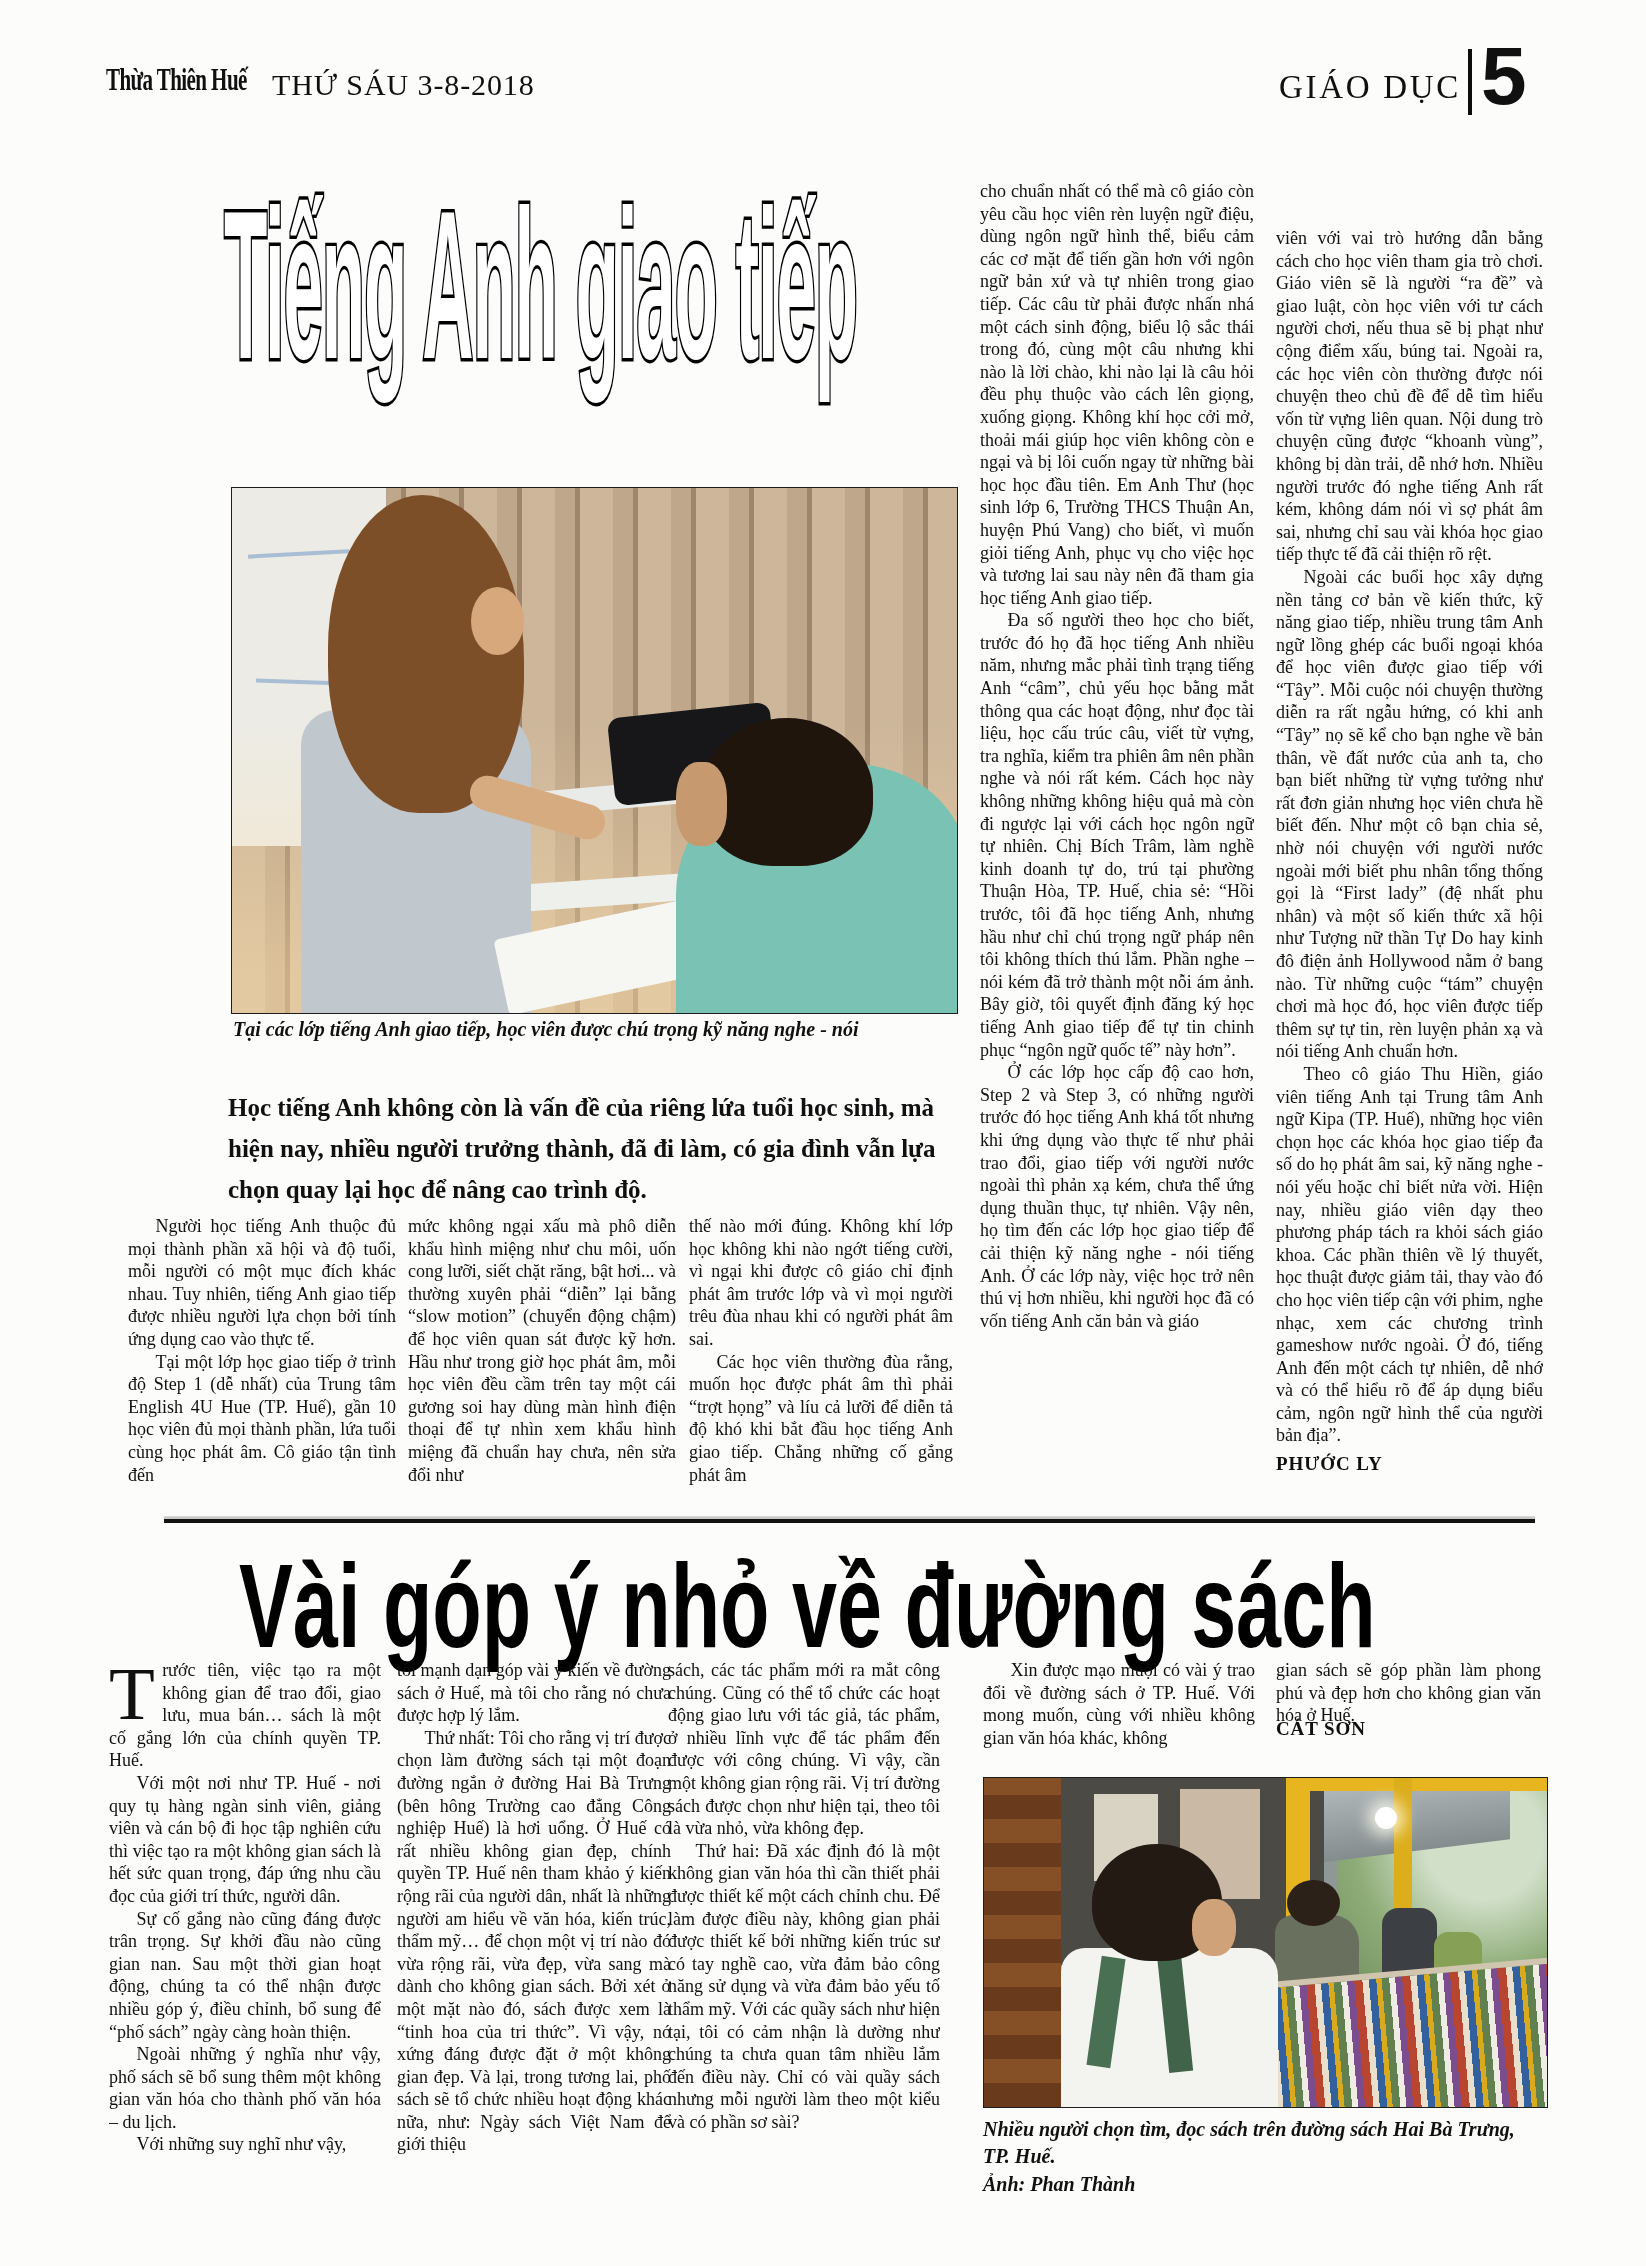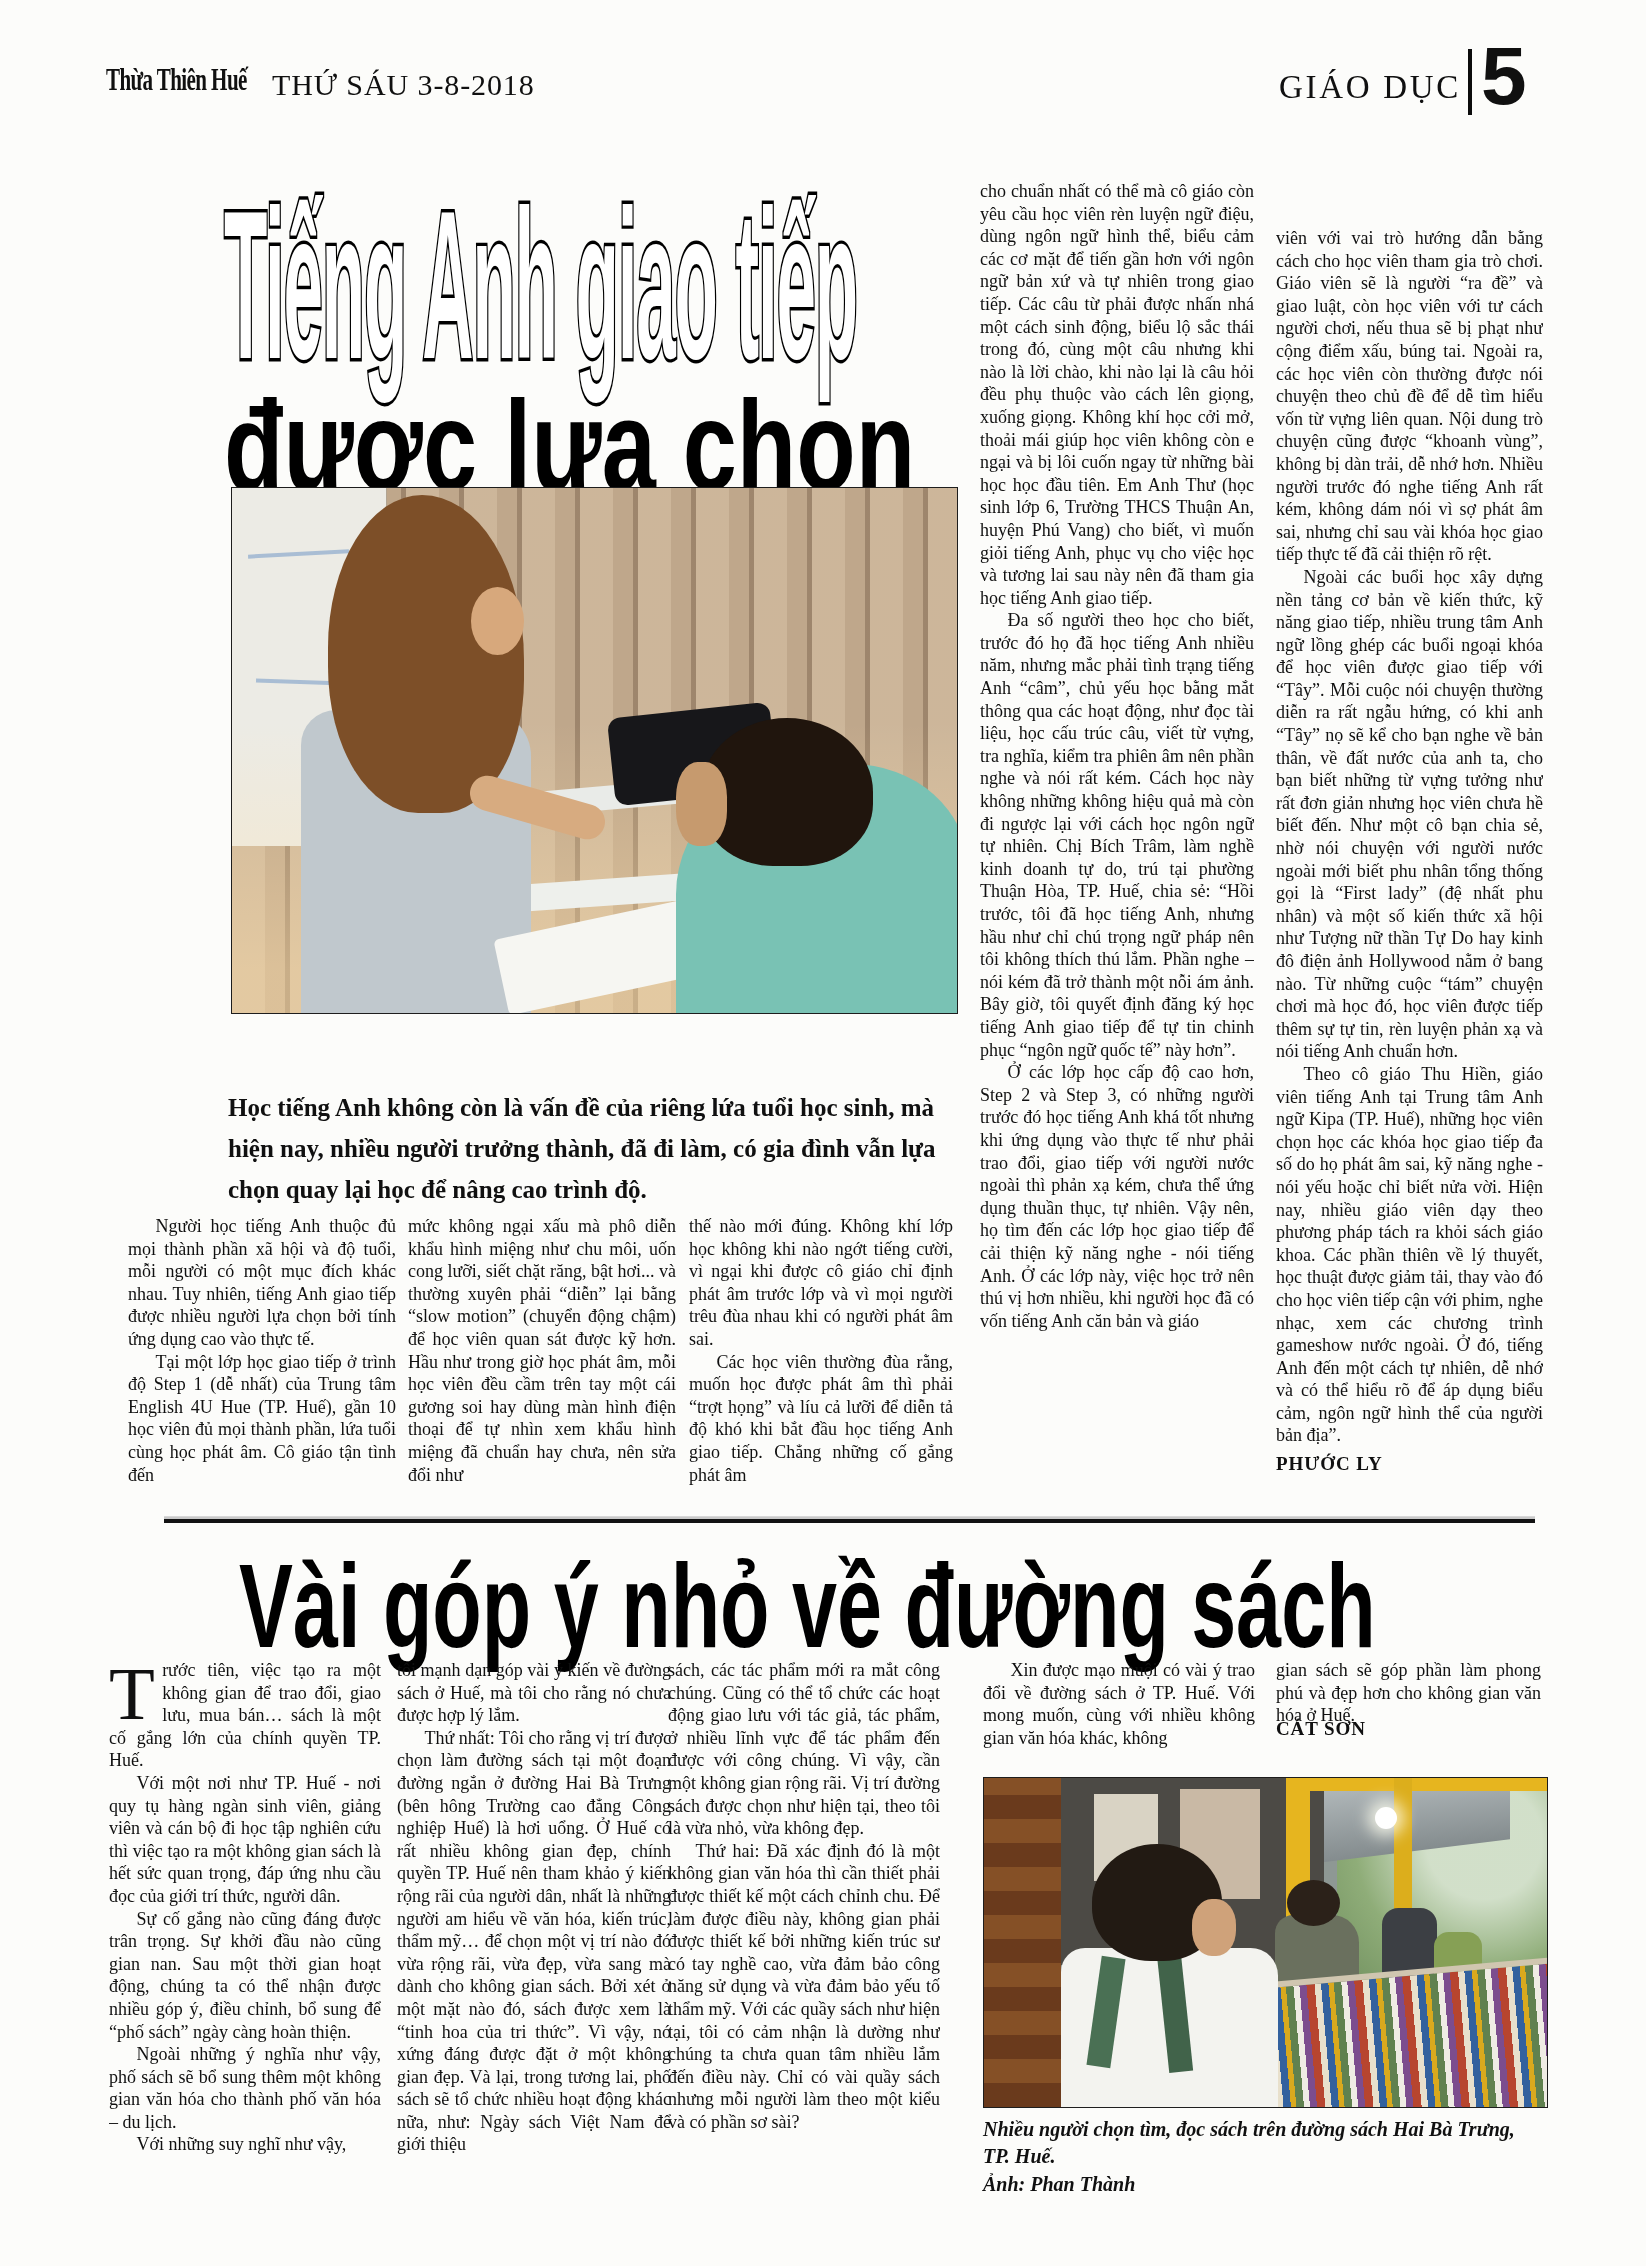--- a/index.html
+++ b/index.html
@@ -103,41 +103,41 @@
 
 <div id="page">
 
   <div class="abs" id="masthead"><span class="squeeze">Thừa Thiên Huế</span></div>
   <div class="abs" id="issue-date">THỨ SÁU 3-8-2018</div>
   <div class="abs" id="section-label">GIÁO DỤC</div>
   <div class="abs" id="header-bar"></div>
   <div class="abs" id="page-number">5</div>
 
   <div class="abs hl" id="a1-hl1"><span class="t">Tiếng Anh giao tiếp</span></div>
-  <div class="abs hl" id="a1-hl2"><span class="t">được lựa chọn</span></div>
 
   <div class="abs photo" id="photo1">
     <div class="ph p1-blinds"></div>
     <div class="ph p1-board"></div>
     <div class="ph p1-line1"></div>
     <div class="ph p1-line2"></div>
     <div class="ph p1-glow"></div>
     <div class="ph p1-desk"></div>
     <div class="ph p1-bag"></div>
     <div class="ph p1-desk2"></div>
     <div class="ph p1-chair"></div>
     <div class="ph p1-dress"></div>
     <div class="ph p1-hair"></div>
     <div class="ph p1-face"></div>
     <div class="ph p1-arm"></div>
     <div class="ph p1-paper"></div>
     <div class="ph p1-man-shirt"></div>
     <div class="ph p1-man-hair"></div>
     <div class="ph p1-man-face"></div>
   </div>
+  <div class="abs caption" id="caption1">Tại các lớp tiếng Anh giao tiếp, học viên được chú trọng kỹ năng nghe - nói</div>
 
   <div class="abs" id="lede">Học tiếng Anh không còn là vấn đề của riêng lứa tuổi học sinh, mà hiện nay, nhiều người trưởng thành, đã đi làm, có gia đình vẫn lựa chọn quay lại học để nâng cao trình độ.</div>
 
   <div class="abs col" id="a1c1">
       <p class="ind">Người học tiếng Anh thuộc đủ mọi thành phần xã hội và độ tuổi, mỗi người có một mục đích khác nhau. Tuy nhiên, tiếng Anh giao tiếp được nhiều người lựa chọn bởi tính ứng dụng cao vào thực tế.</p>
       <p class="ind">Tại một lớp học giao tiếp ở trình độ Step 1 (dễ nhất) của Trung tâm English 4U Hue (TP. Huế), gần 10 học viên đủ mọi thành phần, lứa tuổi cùng học phát âm. Cô giáo tận tình đến</p>
     </div>
   <div class="abs col" id="a1c2">
       <p class="cont">mức không ngại xấu mà phô diễn khẩu hình miệng như chu môi, uốn cong lưỡi, siết chặt răng, bật hơi... và thường xuyên phải “diễn” lại bằng “slow motion” (chuyển động chậm) để học viên quan sát được kỹ hơn. Hầu như trong giờ học phát âm, mỗi học viên đều cầm trên tay một cái gương soi hay dùng màn hình điện thoại để tự nhìn xem khẩu hình miệng đã chuẩn hay chưa, nên sửa đổi như</p>
     </div>

